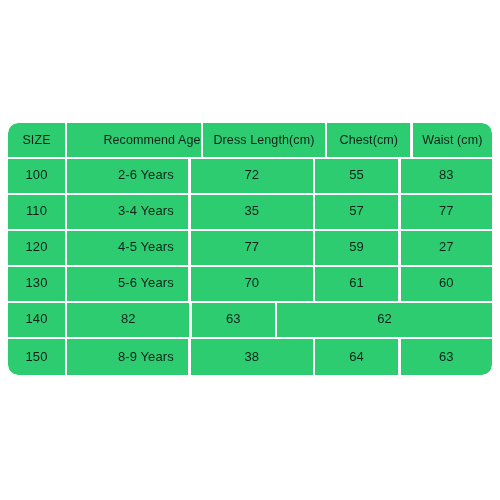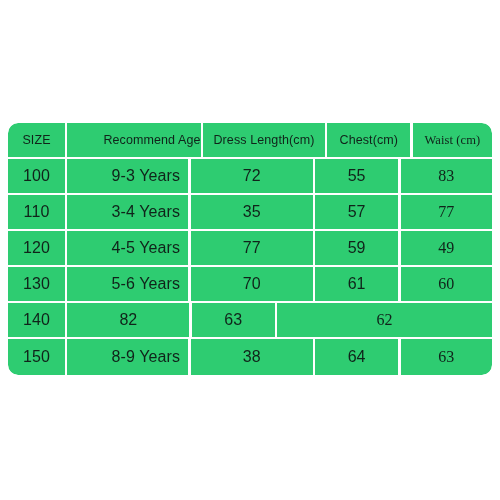--- a/index.html
+++ b/index.html
@@ -42,21 +42,21 @@
     min-height: 0;
   }
 
   .chart-cell {
     background: #2ECC71;
     color: #10231a;
     display: flex;
     align-items: center;
     justify-content: center;
     text-align: center;
-    font-size: 16px;
+    font-size: 13px;
     line-height: 1.15;
     letter-spacing: 0.1px;
     white-space: nowrap;
     box-sizing: border-box;
     margin: 0 1.2px 2.2px 1.2px;
   }
 
   .chart-row:last-child .chart-cell {
     margin-bottom: 0;
   }
@@ -65,21 +65,21 @@
   }
   .chart-row .chart-cell:last-child {
     margin-right: 0;
   }
 
   
   .col-0 { flex: 0 0 57px; }
   .col-1 { flex: 0 0 121px; padding-left: 36px; }
   .col-2 { flex: 0 0 122px; }
   .col-3 { flex: 0 0 83px; }
-  .col-4 { flex: 1 1 auto; font-family: Liberation Serif, serif; }
+  .col-4 { flex: 1 1 auto; }
 
   
   .chart-row:first-child .chart-cell:first-child { border-top-left-radius: 10px; }
   .chart-row:first-child .chart-cell:last-child  { border-top-right-radius: 10px; }
   .chart-row:last-child  .chart-cell:first-child { border-bottom-left-radius: 10px; }
   .chart-row:last-child  .chart-cell:last-child  { border-bottom-right-radius: 10px; }
 
   .header-row .chart-cell {
     font-size: 12.5px;
   }
@@ -94,40 +94,40 @@
     <div class="chart-row header-row">
       <div class="chart-cell col-0">SIZE</div>
       <div class="chart-cell col-1">Recommend Age</div>
       <div class="chart-cell col-2">Dress Length(cm)</div>
       <div class="chart-cell col-3">Chest(cm)</div>
       <div class="chart-cell col-4">Waist (cm)</div>
     </div>
 
     <div class="chart-row">
       <div class="chart-cell col-0">100</div>
-      <div class="chart-cell col-1">9-3 Years</div>
+      <div class="chart-cell col-1">2-6 Years</div>
       <div class="chart-cell col-2">72</div>
       <div class="chart-cell col-3">55</div>
       <div class="chart-cell col-4">83</div>
     </div>
 
     <div class="chart-row">
       <div class="chart-cell col-0">110</div>
       <div class="chart-cell col-1">3-4 Years</div>
       <div class="chart-cell col-2">35</div>
       <div class="chart-cell col-3">57</div>
       <div class="chart-cell col-4">77</div>
     </div>
 
     <div class="chart-row">
       <div class="chart-cell col-0">120</div>
       <div class="chart-cell col-1">4-5 Years</div>
       <div class="chart-cell col-2">77</div>
       <div class="chart-cell col-3">59</div>
-      <div class="chart-cell col-4">49</div>
+      <div class="chart-cell col-4">27</div>
     </div>
 
     <div class="chart-row">
       <div class="chart-cell col-0">130</div>
       <div class="chart-cell col-1">5-6 Years</div>
       <div class="chart-cell col-2">70</div>
       <div class="chart-cell col-3">61</div>
       <div class="chart-cell col-4">60</div>
     </div>
 

